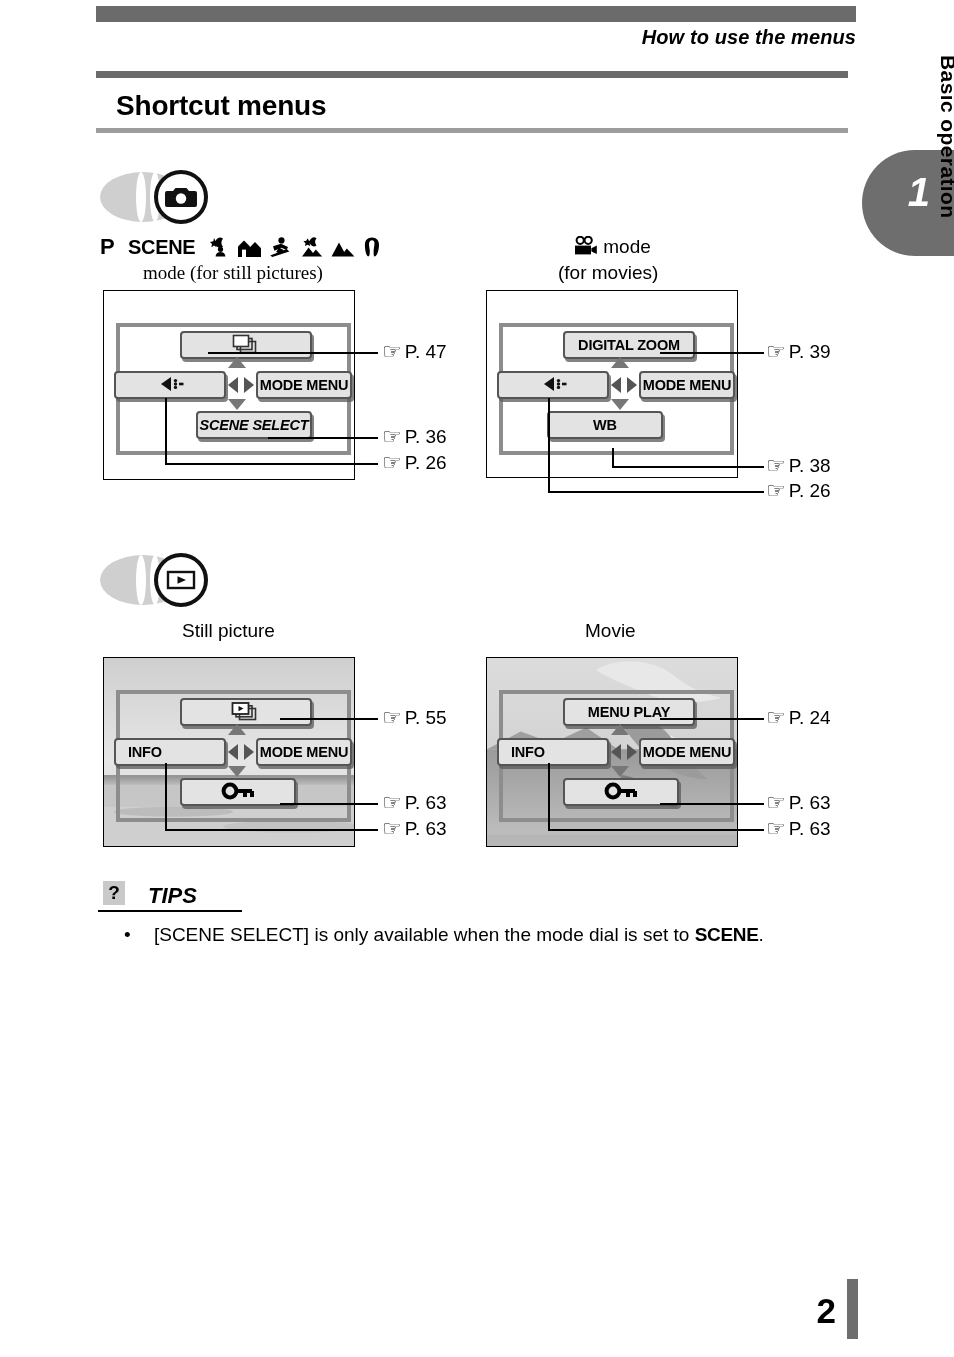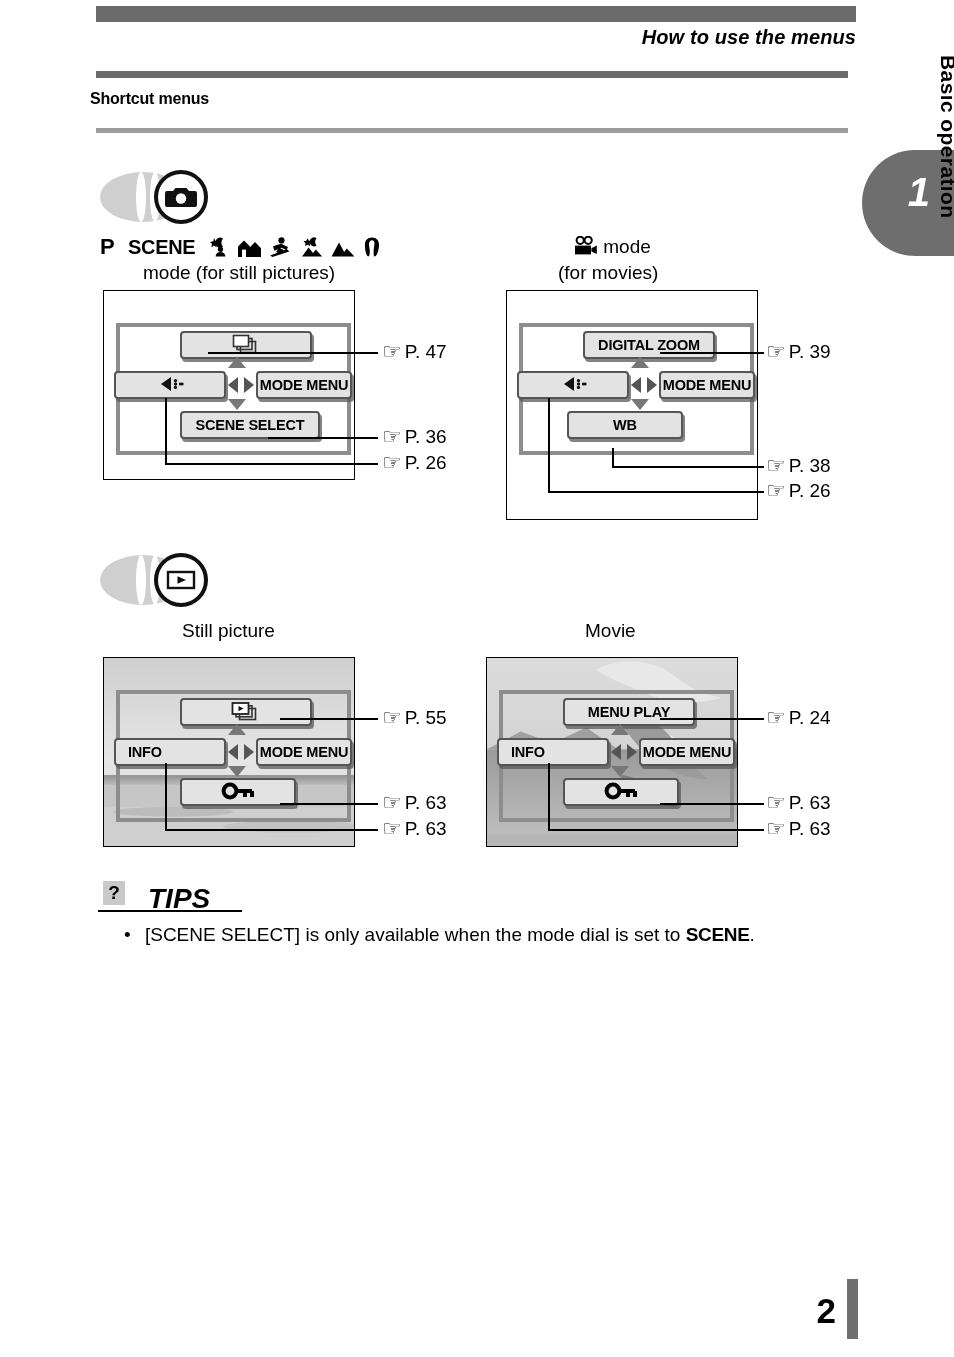--- a/index.html
+++ b/index.html
@@ -4,21 +4,21 @@
 <style>
   html,body{margin:0;padding:0;background:#fff;}
   body{width:954px;height:1357px;position:relative;overflow:hidden;
        font-family:"Liberation Sans","DejaVu Sans",sans-serif;color:#000;}
 
   
   .hdr-bar{position:absolute;left:96px;top:6px;width:760px;height:16px;background:#6b6b6b;}
   .hdr-title{position:absolute;right:98px;top:26px;font-style:italic;font-size:20px;font-weight:600;
              letter-spacing:.1px;white-space:nowrap;}
   .rule-dark{position:absolute;left:96px;top:71px;width:752px;height:7px;background:#6b6b6b;}
-  .sec-title{position:absolute;left:90px;top:90px;font-size:16px;font-weight:bold;letter-spacing:-.2px;}
+  .sec-title{position:absolute;left:116px;top:90px;font-size:28px;font-weight:bold;letter-spacing:-.2px;}
   .rule-light{position:absolute;left:96px;top:128px;width:752px;height:5px;background:#9d9d9d;}
 
   
   .tab{position:absolute;right:0;top:150px;width:92px;height:106px;background:#6e6e6e;
        border-radius:60px 0 0 60px;}
   .tab-num{position:absolute;right:24px;top:172px;color:#fff;font-style:italic;font-weight:bold;
            font-size:40px;line-height:1;}
   .tab-label{position:absolute;right:-6px;top:275px;width:220px;font-weight:bold;font-size:21px;
              transform:rotate(90deg);transform-origin:right top;text-align:left;white-space:nowrap;
              letter-spacing:.4px;}
@@ -58,21 +58,21 @@
   
   .ln{position:absolute;background:#000;}
   .lnh{height:2px;}
   .lnv{width:2px;}
   .ref{position:absolute;font-size:19px;white-space:nowrap;display:flex;align-items:center;gap:3px;}
   .ref .hand{font-size:22px;line-height:1;}
 
   
   .tips-badge{position:absolute;width:22px;height:24px;background:#c9c9c9;
               display:flex;align-items:center;justify-content:center;font-weight:bold;font-size:19px;}
-  .tips-word{position:absolute;font-style:italic;font-weight:bold;font-size:28px;}
+  .tips-word{position:absolute;font-style:italic;font-weight:bold;font-size:22px;}
   .tips-rule{position:absolute;height:2px;background:#000;}
   .tips-item{position:absolute;font-size:19px;white-space:nowrap;}
   .kw{font-weight:bold;letter-spacing:-.3px;}
 
   
   .pgnum{position:absolute;right:118px;bottom:26px;font-size:35px;font-weight:bold;}
   .pgbar{position:absolute;right:96px;bottom:18px;width:11px;height:60px;background:#6e6e6e;}
 </style>
 </head>
 <body>
@@ -139,21 +139,21 @@
           <path d="M0.6 19.4L8 5.6l5.2 9.4 2.6-3.6 7.6 8z" fill="#000"></path>
         </svg>
     </span>
     <span>
       <svg width="20" height="20" viewBox="0 0 20 20">
           <path d="M10 0.6c4.5 0 7 3 7 7.3 0 5.4-2.4 11.5-4.2 11.5-1 0-1.2-1.5-1.2-4.4 0-4 .9-6.2.9-8.6 0-2-1-3.2-2.6-3.2S7 4.6 7 7.1c0 3 .8 4.4.8 7.2 0 3.2-.4 5-1.5 5C4.4 19.3 2.9 13.2 2.9 7.9c0-4.3 2.6-7.3 7.1-7.3z" fill="#000"></path>
         </svg>
     </span>
   </span>
 </div>
-<div class="cap2" style="left:143px;top:262px;">mode (for still pictures)</div>
+<div class="cap2" style="left:143px;top:262px;font-family:Liberation Serif, serif;">mode (for still pictures)</div>
 
 <div class="modeline" style="left:574px;top:236px;">
   <span style="vertical-align:-3px;display:inline-block;">
     <svg width="24" height="20" viewBox="0 0 24 20">
         <circle cx="6.2" cy="4.3" r="3.6" fill="none" stroke="#000" stroke-width="2"></circle>
         <circle cx="14.2" cy="4.3" r="3.6" fill="none" stroke="#000" stroke-width="2"></circle>
         <path d="M1 9.6h16v8.8H1z" fill="#000"></path>
         <path d="M17.4 12.2l5.4-2.6v8.4l-5.4-2.6z" fill="#000"></path>
       </svg>
   </span>
@@ -186,21 +186,21 @@
     </span>
   </div>
 
   <div class="cursor ar-lf" style="left:124px;top:86px;"></div>
   <div class="cursor ar-rt" style="left:140px;top:86px;"></div>
   <div class="cursor ar-up" style="left:124px;top:66px;"></div>
   <div class="cursor ar-dn" style="left:124px;top:108px;"></div>
 
   <div class="btn" style="left:152px;top:80px;width:96px;height:28px;">MODE MENU</div>
 
-  <div class="btn" style="left:76px;top:120px;width:140px;height:28px;">SCENE SELECT</div>
+  <div class="btn" style="left:92px;top:120px;width:116px;height:28px;font-style:italic;">SCENE SELECT</div>
 </div>
 
 <div class="ln lnh" style="left:208px;top:352px;width:170px;"></div>
 <div class="ref" style="left:382px;top:341px;">
   <span class="hand">☞</span>
   <span>P. 47</span>
 </div>
 
 <div class="ln lnh" style="left:268px;top:437px;width:110px;"></div>
 <div class="ref" style="left:382px;top:426px;">
@@ -208,21 +208,21 @@
   <span>P. 36</span>
 </div>
 
 <div class="ln lnv" style="left:165px;top:398px;height:67px;"></div>
 <div class="ln lnh" style="left:165px;top:463px;width:213px;"></div>
 <div class="ref" style="left:382px;top:452px;">
   <span class="hand">☞</span>
   <span>P. 26</span>
 </div>
 
-<div class="screen" style="left:486px;top:290px;width:252px;height:230px;margin-left:20px;">
+<div class="screen" style="left:486px;top:290px;width:252px;height:188px;">
   <div class="inner" style="left:12px;top:32px;width:235px;height:132px;"></div>
 
   <div class="btn" style="left:76px;top:40px;width:132px;height:28px;">DIGITAL ZOOM</div>
 
   <div class="btn" style="left:10px;top:80px;width:112px;height:28px;">
     <span>
       <svg width="30" height="16" viewBox="0 0 30 16">
           <path d="M16 1L6 8l10 7z" fill="#111"></path>
           <circle cx="20.5" cy="4.6" r="1.7" fill="#111"></circle>
           <circle cx="20.5" cy="11.4" r="1.7" fill="#111"></circle>
@@ -416,17 +416,17 @@
 <div class="ref" style="left:766px;top:818px;">
   <span class="hand">☞</span>
   <span>P. 63</span>
 </div>
 
 <div class="tips-badge" style="left:103px;top:881px;">?</div>
 <div class="tips-word" style="left:148px;top:883px;">TIPS</div>
 <div class="tips-rule" style="left:98px;top:910px;width:144px;"></div>
 <div class="tips-item" style="left:124px;top:924px;">
   <span>•</span>
-  <span style="margin-left:9px;">[SCENE SELECT] is only available when the mode dial is set to </span><span class="kw">SCENE</span><span>.</span>
+  <span style="margin-left:18px;">[SCENE SELECT] is only available when the mode dial is set to </span><span class="kw">SCENE</span><span>.</span>
 </div>
 
 <div class="pgnum">2</div>
 <div class="pgbar"></div>
 
 </body></html>

